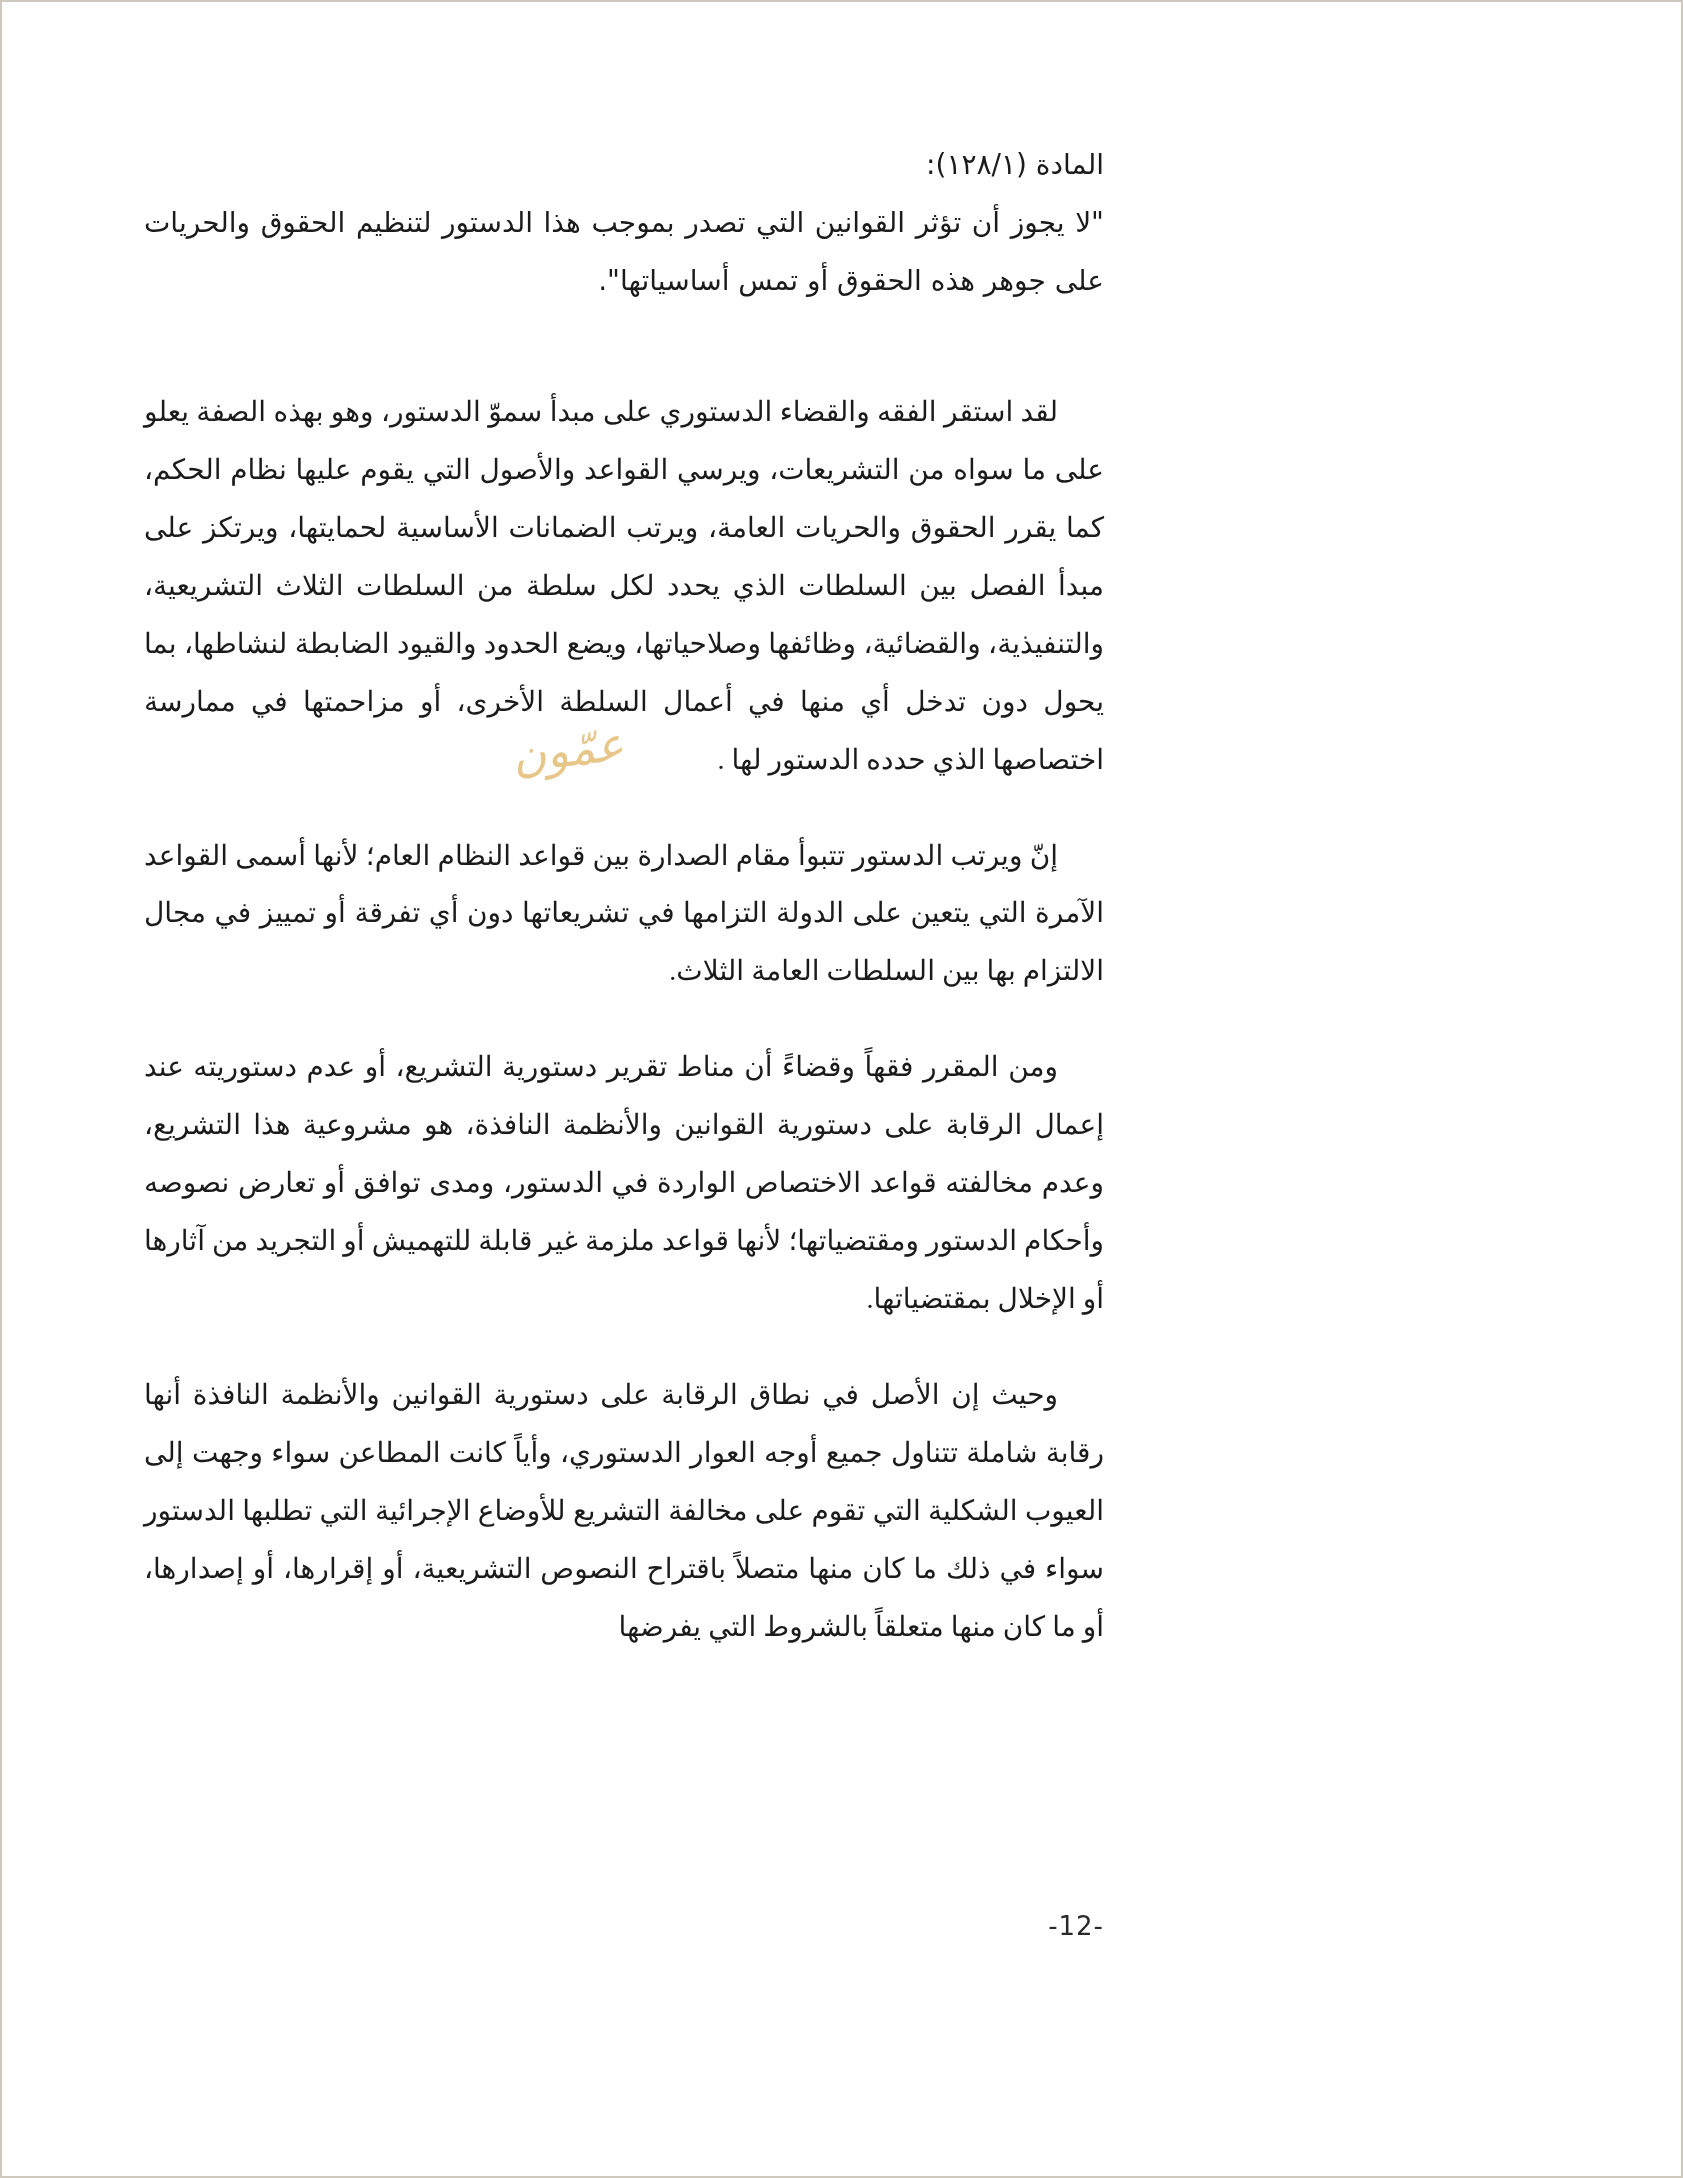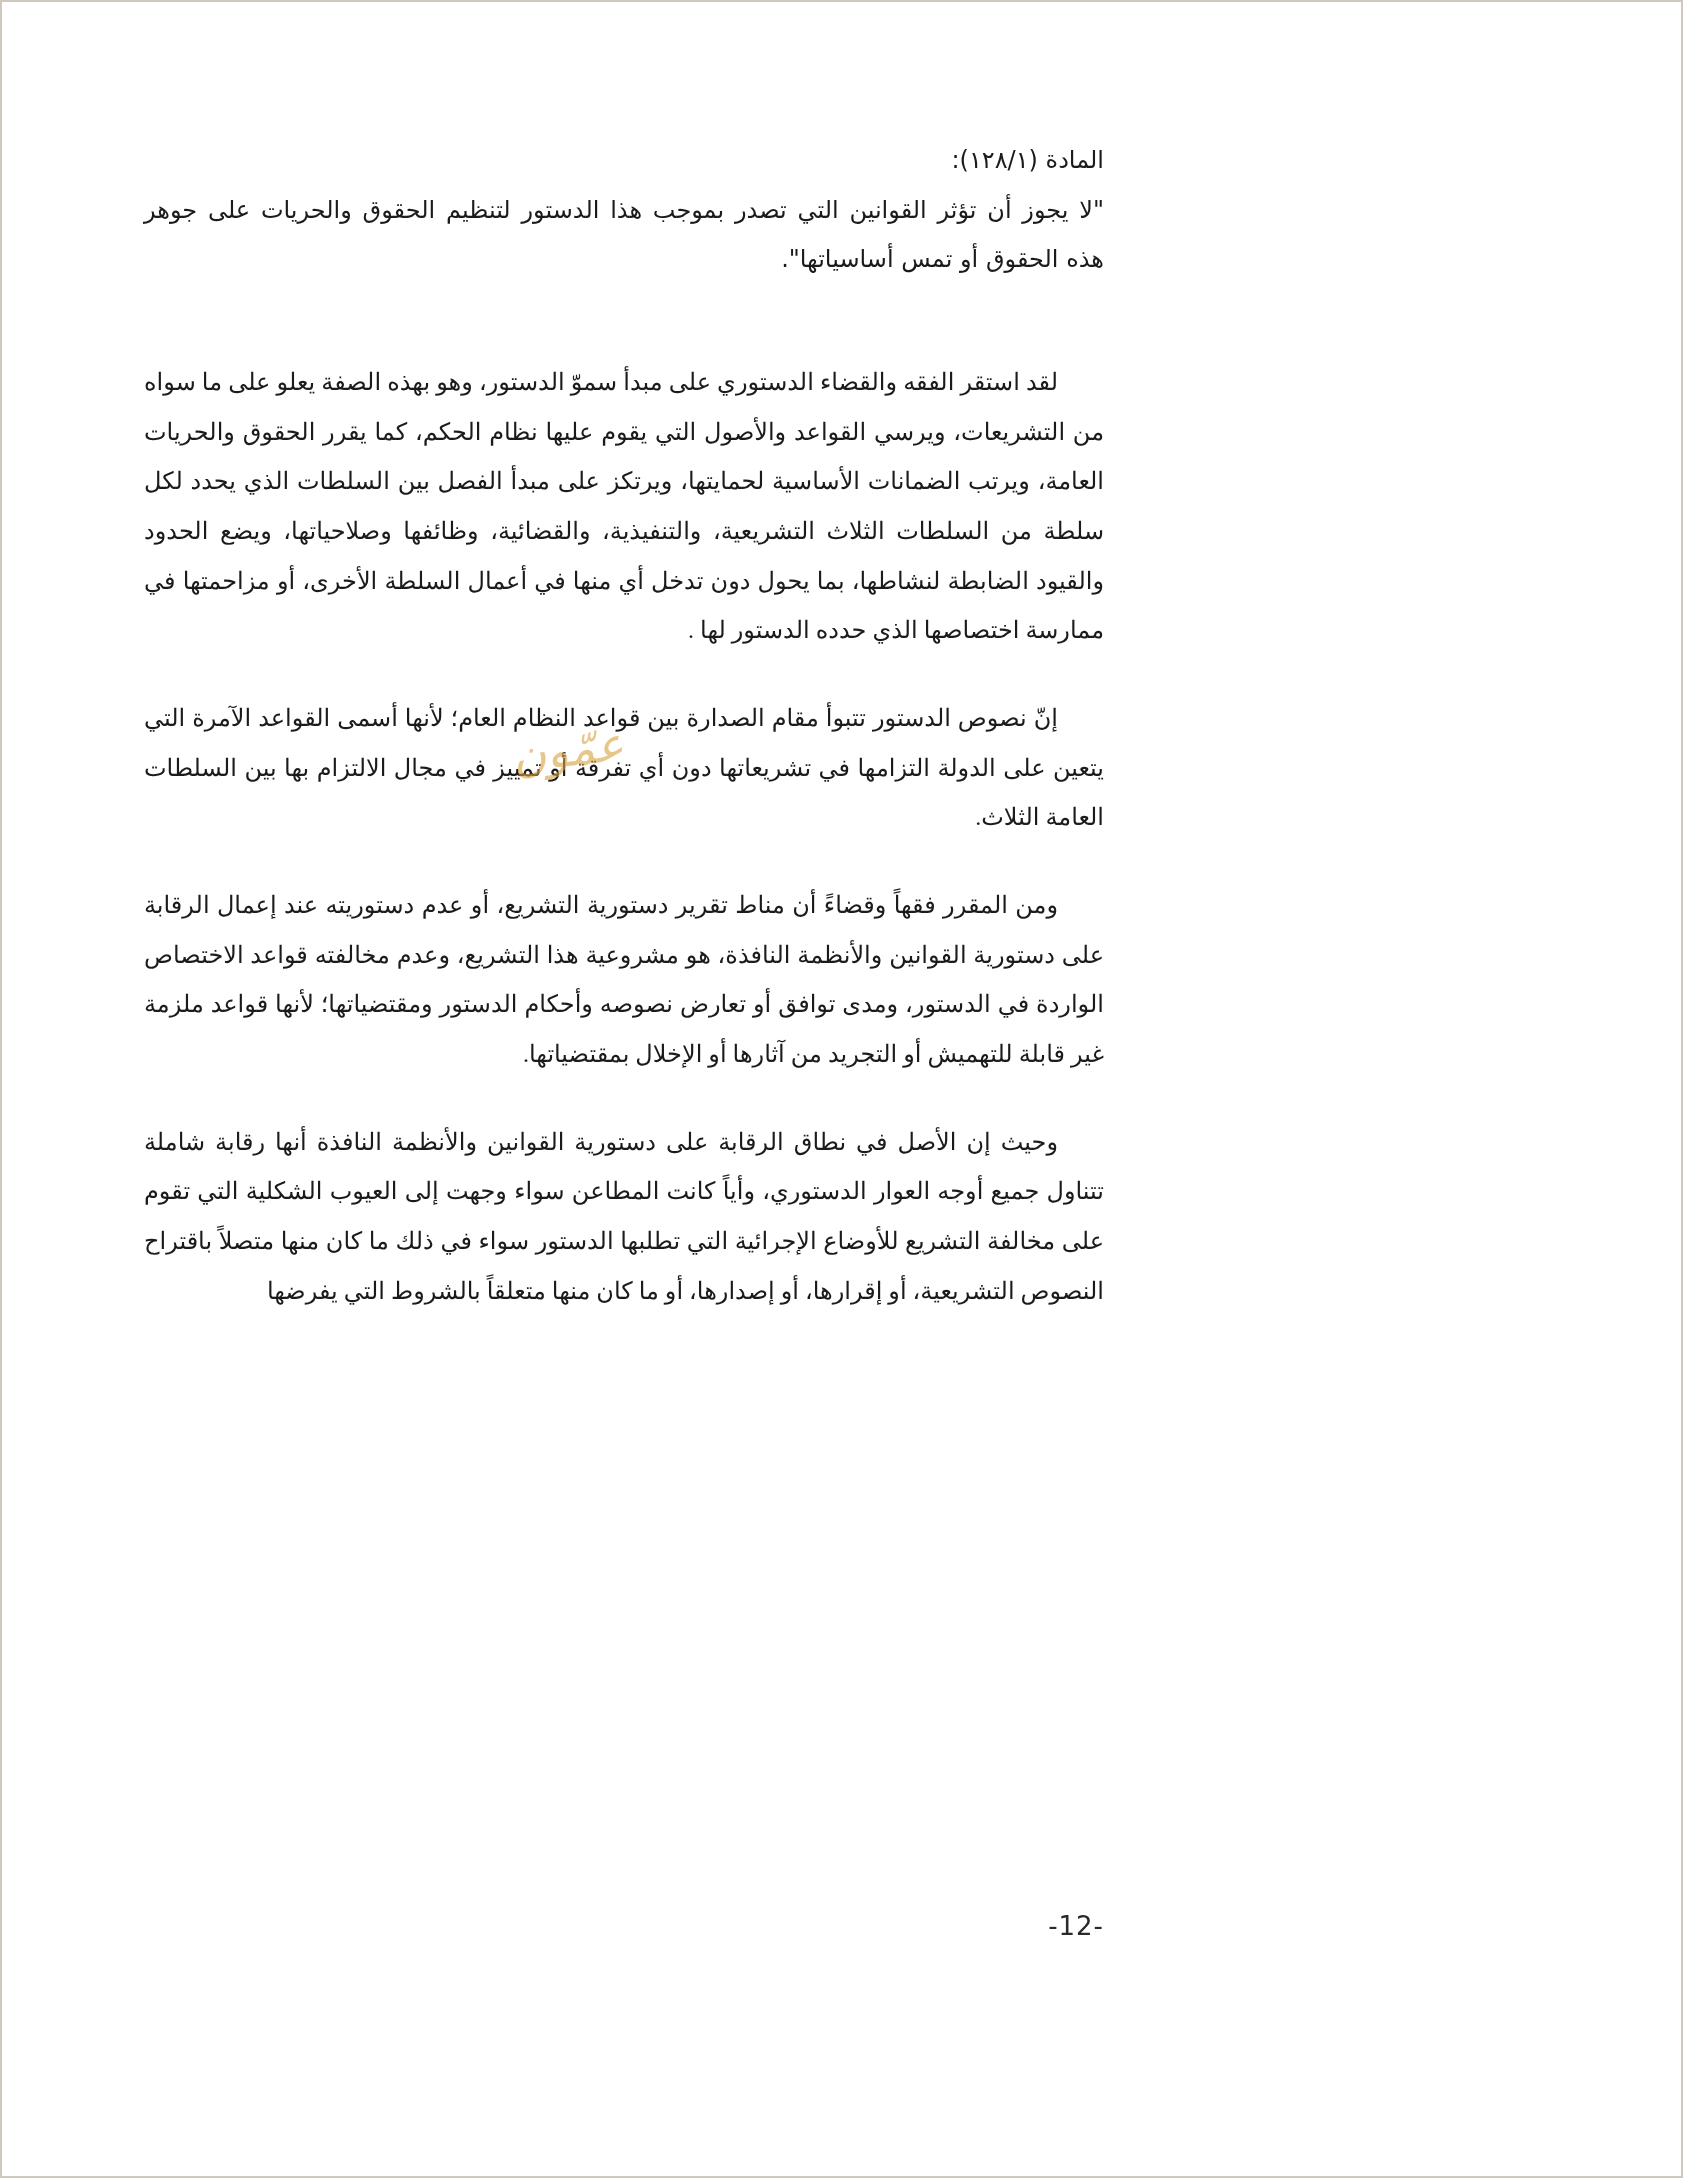--- a/index.html
+++ b/index.html
@@ -18,21 +18,21 @@
     color: #1b1b1b;
     overflow: hidden;
   }
   .content {
     position: absolute;
     top: 134px;
     left: 142px;
     width: 960px;
     direction: rtl;
     text-align: justify;
-    font-size: 24px;
+    font-size: 28px;
     line-height: 2.07;
   }
   .content p {
     margin: 0;
   }
   .heading {
     text-align: right;
   }
   .quote {
     margin: 0;
@@ -72,21 +72,21 @@
 <body>
 
 <div class="page">
 
   <div class="content">
     <p class="heading">المادة (١٢٨/١):</p>
     <p class="quote">"لا يجوز أن تؤثر القوانين التي تصدر بموجب هذا الدستور لتنظيم الحقوق والحريات على جوهر هذه الحقوق أو تمس أساسياتها".</p>
 
     <p class="para gap-lg">لقد استقر الفقه والقضاء الدستوري على مبدأ سموّ الدستور، وهو بهذه الصفة يعلو على ما سواه من التشريعات، ويرسي القواعد والأصول التي يقوم عليها نظام الحكم، كما يقرر الحقوق والحريات العامة، ويرتب الضمانات الأساسية لحمايتها، ويرتكز على مبدأ الفصل بين السلطات الذي يحدد لكل سلطة من السلطات الثلاث التشريعية، والتنفيذية، والقضائية، وظائفها وصلاحياتها، ويضع الحدود والقيود الضابطة لنشاطها، بما يحول دون تدخل أي منها في أعمال السلطة الأخرى، أو مزاحمتها في ممارسة اختصاصها الذي حدده الدستور لها .</p>
 
-    <p class="para">إنّ نصوص الدستور تتبوأ مقام الصدارة بين قواعد النظام العام؛ لأنها أسمى القواعد الآمرة التي يتعين على الدولة التزامها في تشريعاتها دون أي تفرقة أو تمييز في مجال الالتزام بها بين السلطات العامة الثلاث.</p>
+    <p class="para">إنّ ويرتب الدستور تتبوأ مقام الصدارة بين قواعد النظام العام؛ لأنها أسمى القواعد الآمرة التي يتعين على الدولة التزامها في تشريعاتها دون أي تفرقة أو تمييز في مجال الالتزام بها بين السلطات العامة الثلاث.</p>
 
     <p class="para">ومن المقرر فقهاً وقضاءً أن مناط تقرير دستورية التشريع، أو عدم دستوريته عند إعمال الرقابة على دستورية القوانين والأنظمة النافذة، هو مشروعية هذا التشريع، وعدم مخالفته قواعد الاختصاص الواردة في الدستور، ومدى توافق أو تعارض نصوصه وأحكام الدستور ومقتضياتها؛ لأنها قواعد ملزمة غير قابلة للتهميش أو التجريد من آثارها أو الإخلال بمقتضياتها.</p>
 
     <p class="para">وحيث إن الأصل في نطاق الرقابة على دستورية القوانين والأنظمة النافذة أنها رقابة شاملة تتناول جميع أوجه العوار الدستوري، وأياً كانت المطاعن سواء وجهت إلى العيوب الشكلية التي تقوم على مخالفة التشريع للأوضاع الإجرائية التي تطلبها الدستور سواء في ذلك ما كان منها متصلاً باقتراح النصوص التشريعية، أو إقرارها، أو إصدارها، أو ما كان منها متعلقاً بالشروط التي يفرضها</p>
   </div>
 
   <div class="watermark">عمّون</div>
 
   <div class="footer">-12-</div>
 

